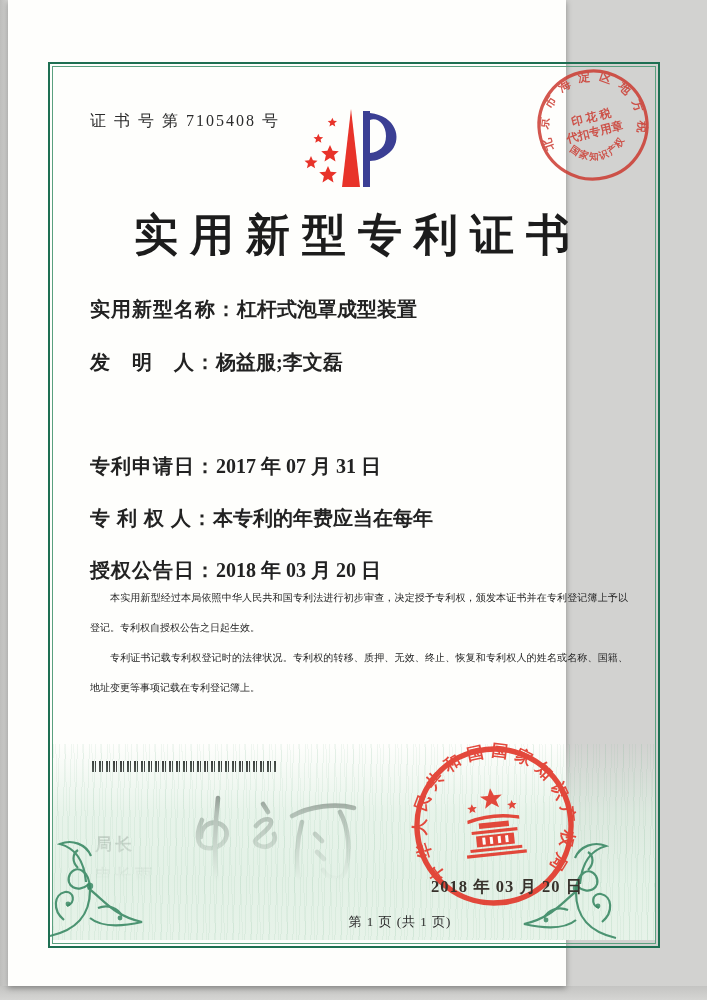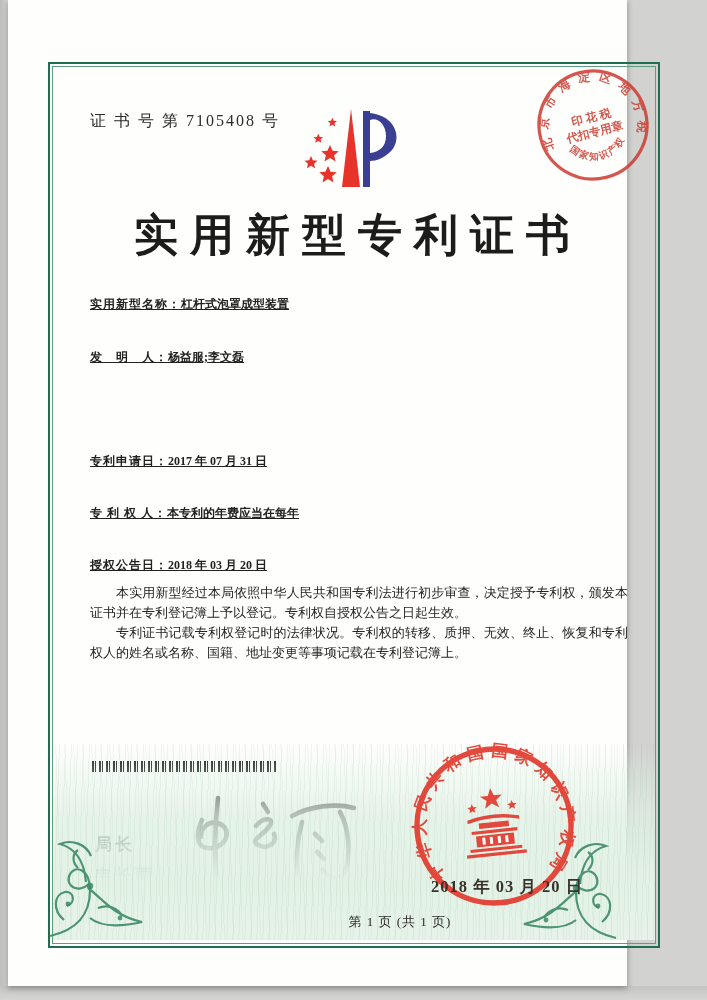--- a/index.html
+++ b/index.html
@@ -1,33 +1,33 @@
 <!DOCTYPE html>
 <html><head>
 <meta charset="utf-8">
 <style>
   html,body{margin:0;padding:0;}
   body{background:#c9c9c7;font-family:"Liberation Serif","DejaVu Serif",serif;}
   .stage{position:relative;width:707px;height:1000px;background:#d2d2d0;overflow:hidden;}
-  .page{position:absolute;left:8px;top:0;width:619px;height:986px;background:#fefefc;box-shadow:0 2px 6px rgba(0,0,0,.35);}
+  .page{position:absolute;left:8px;top:0;width:558px;height:986px;background:#fefefc;box-shadow:0 2px 6px rgba(0,0,0,.35);}
   .frame{position:absolute;left:40px;top:62px;width:608px;height:882px;border:2px solid #1e6f52;}
   .frame-inner{position:absolute;inset:2px;border:1px solid #5aa07f;pointer-events:none;}
   .tint{position:absolute;left:3px;top:680px;width:602px;height:196px;
     background:linear-gradient(to bottom, rgba(228,242,230,0) 0%, rgba(224,240,228,.75) 35%, #e3f1e6 70%, #e7f3e9 100%);}
   .tint::after{content:"";position:absolute;inset:0;
     background:repeating-linear-gradient(92deg, rgba(110,175,135,.10) 0 1px, transparent 1px 6px),
                repeating-linear-gradient(88deg, rgba(110,175,135,.08) 0 1px, transparent 1px 9px);}
   .cert-no{position:absolute;left:82px;top:111px;font-size:16px;letter-spacing:2px;color:#2b2b2b;white-space:pre;}
   .logo{position:absolute;left:276px;top:104px;width:122px;height:102px;}
   .title{position:absolute;left:40px;top:206px;width:608px;text-align:center;font-size:44px;font-weight:bold;
     letter-spacing:12px;color:#1c1c1c;text-indent:12px;}
-  .field{position:absolute;left:82px;font-size:12px;font-weight:600;color:#222;white-space:pre;text-decoration:underline;}
+  .field{position:absolute;left:82px;font-size:20px;font-weight:600;color:#222;white-space:pre;}
   .field .lbl{letter-spacing:1px;}
   .f0{top:296px}.f1{top:349px}.f2{top:401px}.f3{top:453px}.f4{top:505px}.f5{top:557px}
-  .bodytext{position:absolute;left:82px;top:583px;width:538px;font-size:13px;line-height:20px;color:#252525;
+  .bodytext{position:absolute;left:82px;top:583px;width:538px;font-size:10px;line-height:30px;color:#252525;
     text-align:justify;font-weight:500;}
   .bodytext p{margin:0;text-indent:2em;}
   .barcode{position:absolute;left:84px;top:761px;width:184px;height:11px;background:
     repeating-linear-gradient(90deg,#141414 0 2px,#fff 2px 3px,#141414 3px 4px,#fff 4px 7px,#141414 7px 9px,#fff 9px 10px,#141414 10px 11px,#fff 11px 14px);}
   .sig-title{position:absolute;left:87px;top:833px;font-size:17px;letter-spacing:3px;color:#222;font-weight:600;}
   .sig-name{position:absolute;left:87px;top:864px;font-size:17px;letter-spacing:3px;color:#222;font-weight:600;}
   .sig-hand{position:absolute;left:176px;top:786px;width:190px;height:106px;}
   .seal{position:absolute;left:400px;top:740px;width:172px;height:172px;opacity:.92;}
   .seal-date{position:absolute;left:423px;top:876px;font-size:16.5px;font-weight:600;color:#38322c;letter-spacing:1px;z-index:6;white-space:pre;}
   .footer{position:absolute;left:40px;top:913px;width:608px;text-align:center;font-size:13px;color:#2b2b2b;letter-spacing:1px;padding-left:48px;}

